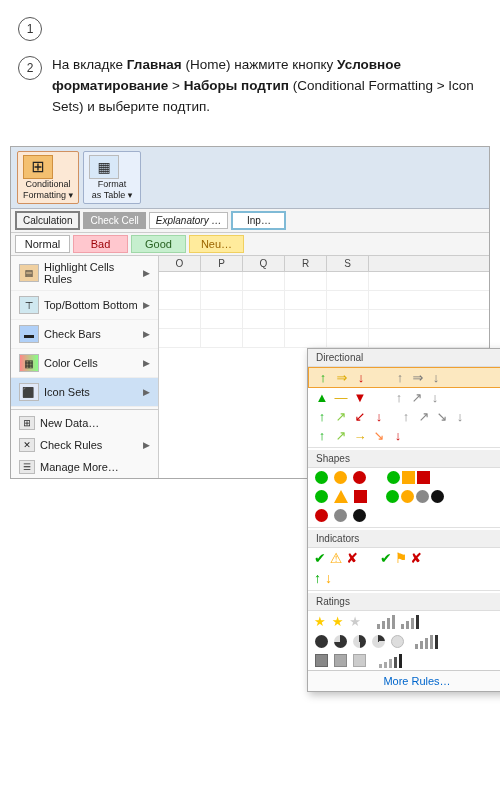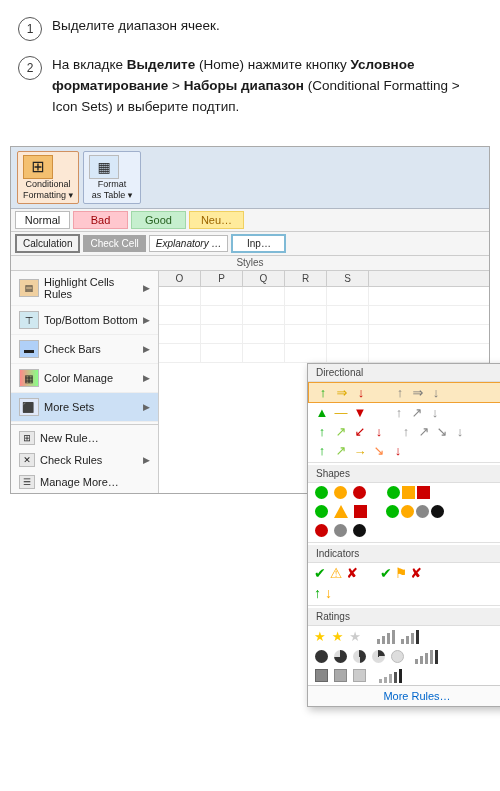--- a/index.html
+++ b/index.html
@@ -316,60 +316,56 @@
     }
 
   </style>
 </head>
 <body>
 
 <div class="instructions">
 
   <div class="step">
     <div class="step-num">1</div>
-    <div class="step-text">
-      Выделите диапазон ячеек.
-    </div>
   </div>
 
   <div class="step">
     <div class="step-num">2</div>
     <div class="step-text">
-      На вкладке <b>Выделите</b> (Home) нажмите кнопку <b>Условное форматирование</b> &gt; <b>Наборы диапазон</b> (Conditional Formatting &gt; Icon Sets) и выберите подтип.
+      На вкладке <b>Главная</b> (Home) нажмите кнопку <b>Условное форматирование</b> &gt; <b>Наборы подтип</b> (Conditional Formatting &gt; Icon Sets) и выберите подтип.
     </div>
   </div>
 
 </div>
 
 <div class="excel-container">
 
   <div class="ribbon">
     <div class="ribbon-btn active">
       <div class="menu-icon" style="width:30px;height:24px;background:#f4c070;border:1px solid #d09040;font-size:16px;">⊞</div>
       <div class="btn-label">Conditional<br>Formatting ▾</div>
     </div>
     <div class="ribbon-btn">
       <div class="menu-icon" style="width:30px;height:24px;background:#d8e8f8;font-size:14px;">▦</div>
       <div class="btn-label">Format<br>as Table ▾</div>
     </div>
   </div>
 
   <div class="styles-row">
+    <div class="style-cell style-calc">Calculation</div>
+    <div class="style-cell style-check">Check Cell</div>
+    <div class="style-cell style-expl">Explanatory …</div>
+    <div class="style-cell style-inp">Inp…</div>
+  </div>
+  <div class="styles-row">
     <div class="style-cell style-normal">Normal</div>
     <div class="style-cell style-bad">Bad</div>
     <div class="style-cell style-good">Good</div>
     <div class="style-cell style-neutral">Neu…</div>
   </div>
-  <div class="styles-row">
-    <div class="style-cell style-calc">Calculation</div>
-    <div class="style-cell style-check">Check Cell</div>
-    <div class="style-cell style-expl">Explanatory …</div>
-    <div class="style-cell style-inp">Inp…</div>
-  </div>
-  <div class="styles-label">Styles</div>
 
   <div class="main-area">
 
     <div class="left-menu">
       <div class="menu-item">
         <div class="menu-icon" style="font-size:9px;background:#f0d0a0;">▤</div>
         <span>Highlight Cells Rules</span>
         <span class="menu-arrow">▶</span>
       </div>
       <div class="menu-item">
@@ -377,32 +373,32 @@
         <span>Top/Bottom Bottom</span>
         <span class="menu-arrow">▶</span>
       </div>
       <div class="menu-item">
         <div class="menu-icon" style="font-size:10px;background:#b0d0f8;">▬</div>
         <span>Check Bars</span>
         <span class="menu-arrow">▶</span>
       </div>
       <div class="menu-item">
         <div class="menu-icon" style="font-size:10px;background:linear-gradient(to right,#f88,#8f8);">▦</div>
-        <span>Color Manage</span>
+        <span>Color Cells</span>
         <span class="menu-arrow">▶</span>
       </div>
       <div class="menu-item active">
         <div class="menu-icon" style="font-size:10px;background:#e0e8f8;">⬛</div>
-        <span>More Sets</span>
+        <span>Icon Sets</span>
         <span class="menu-arrow">▶</span>
       </div>
       <div class="menu-sep"></div>
       <div class="menu-small-item">
         <div class="menu-small-icon">⊞</div>
-        <span>New Rule…</span>
+        <span>New Data…</span>
       </div>
       <div class="menu-small-item">
         <div class="menu-small-icon">✕</div>
         <span>Check Rules</span>
         <span class="menu-arrow" style="margin-left:auto;">▶</span>
       </div>
       <div class="menu-small-item">
         <div class="menu-small-icon">☰</div>
         <span>Manage More…</span>
       </div>

